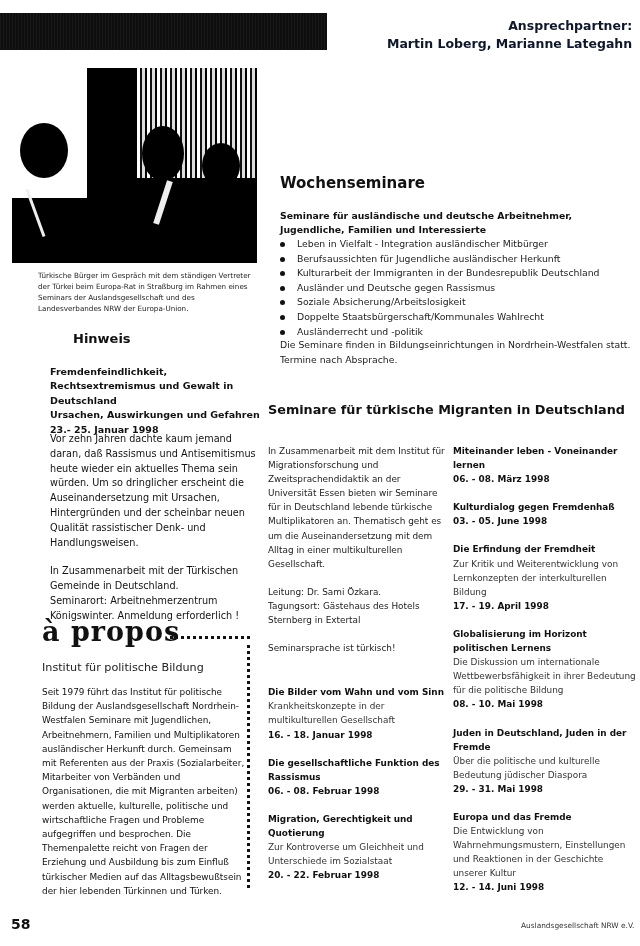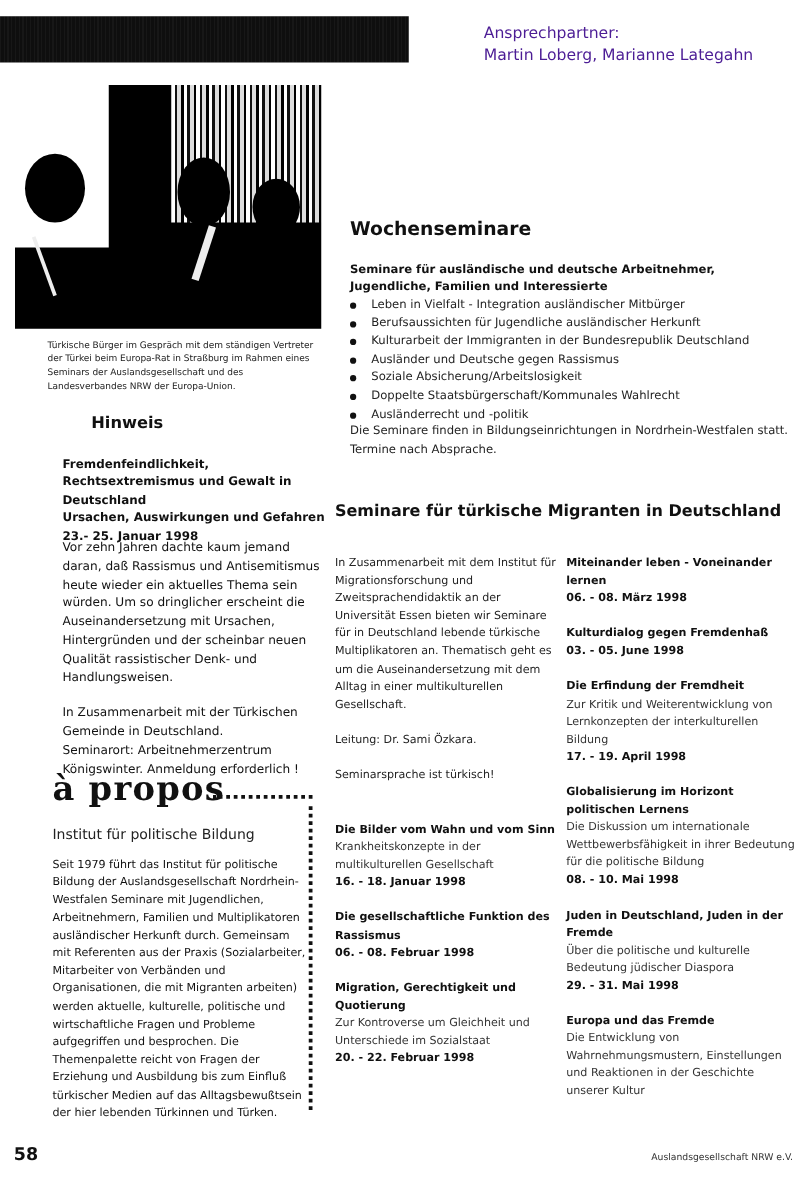--- a/index.html
+++ b/index.html
@@ -13,21 +13,21 @@
     background: #0e0e0e;
     background-image: repeating-linear-gradient(90deg, rgba(255,255,255,0.04) 0 1px, transparent 1px 3px);
   }
   .title-text {
     left: 4px; top: 13px;
     font-family: "DejaVu Sans", sans-serif; font-weight: bold;
     font-size: 28px; letter-spacing: 0.3px; color: #fff; line-height: 37px;
     white-space: nowrap;
     margin-top: 44px;
   }
-  .contact { left: 387px; top: 17px; font-weight: normal; font-size: 12.5px; line-height: 18px; color: #4c1d95; }
+  .contact { left: 387px; top: 17px; font-weight: bold; font-size: 12.5px; line-height: 18px; color: #0f172a; text-align: right; }
 
   
   .photo {
     left: 12px; top: 68px; width: 245px; height: 195px; background: #000; overflow: hidden;
   }
   .photo .whitearea { position: absolute; left: 0; top: 0; width: 75px; height: 130px; background: #fff; }
   .photo .wall { position: absolute; left: 125px; top: 0; width: 120px; height: 110px;
     background: repeating-linear-gradient(90deg, #fff 0 3px, #111 3px 5px, #ddd 5px 8px, #000 8px 10px); }
   .photo .head { position: absolute; background: #000; border-radius: 50%; }
   .photo .collar { position: absolute; background: #eee; }
@@ -124,20 +124,21 @@
 <div class="abs apropos-vline"></div>
 <div class="abs institut">Institut für politische Bildung</div>
 <div class="abs apropos-body">Seit 1979 führt das Institut für politische Bildung der Auslandsgesellschaft Nordrhein-Westfalen Seminare mit Jugendlichen, Arbeitnehmern, Familien und Multiplikatoren ausländischer Herkunft durch. Gemeinsam mit Referenten aus der Praxis (Sozialarbeiter, Mitarbeiter von Verbänden und Organisationen, die mit Migranten arbeiten) werden aktuelle, kulturelle, politische und wirtschaftliche Fragen und Probleme aufgegriffen und besprochen. Die Themenpalette reicht von Fragen der Erziehung und Ausbildung bis zum Einfluß türkischer Medien auf das Alltagsbewußtsein der hier lebenden Türkinnen und Türken.</div>
 
 <div class="abs h-tuerk">Seminare für türkische Migranten in Deutschland</div>
 
 <div class="abs col-a">
   <div class="para">In Zusammenarbeit mit dem Institut für Migrationsforschung und Zweitsprachendidaktik an der Universität Essen bieten wir Seminare für in Deutschland lebende türkische Multiplikatoren an. Thematisch geht es um die Auseinandersetzung mit dem Alltag in einer multikulturellen Gesellschaft.</div>
   <div class="para">
     <div>Leitung: Dr. Sami Özkara.</div>
+    <div>Tagungsort: Gästehaus des Hotels Sternberg in Extertal</div>
   </div>
   <div class="para">Seminarsprache ist türkisch!</div>
   <div class="events">
     <div class="ev">
       <div class="t">Die Bilder vom Wahn und vom Sinn</div>
       <div class="d">Krankheitskonzepte in der multikulturellen Gesellschaft</div>
       <div class="dt">16. - 18. Januar 1998</div>
     </div>
     <div class="ev">
       <div class="t">Die gesellschaftliche Funktion des Rassismus</div>
@@ -171,17 +172,18 @@
     <div class="dt">08. - 10. Mai 1998</div>
   </div>
   <div class="ev">
     <div class="t">Juden in Deutschland, Juden in der Fremde</div>
     <div class="d">Über die politische und kulturelle Bedeutung jüdischer Diaspora</div>
     <div class="dt">29. - 31. Mai 1998</div>
   </div>
   <div class="ev">
     <div class="t">Europa und das Fremde</div>
     <div class="d">Die Entwicklung von Wahrnehmungsmustern, Einstellungen und Reaktionen in der Geschichte unserer Kultur</div>
+    <div class="dt">12. - 14. Juni 1998</div>
   </div>
 </div>
 
 <div class="abs page-num">58</div>
 <div class="abs footer-org">Auslandsgesellschaft NRW e.V.</div>
 
 </body></html>

